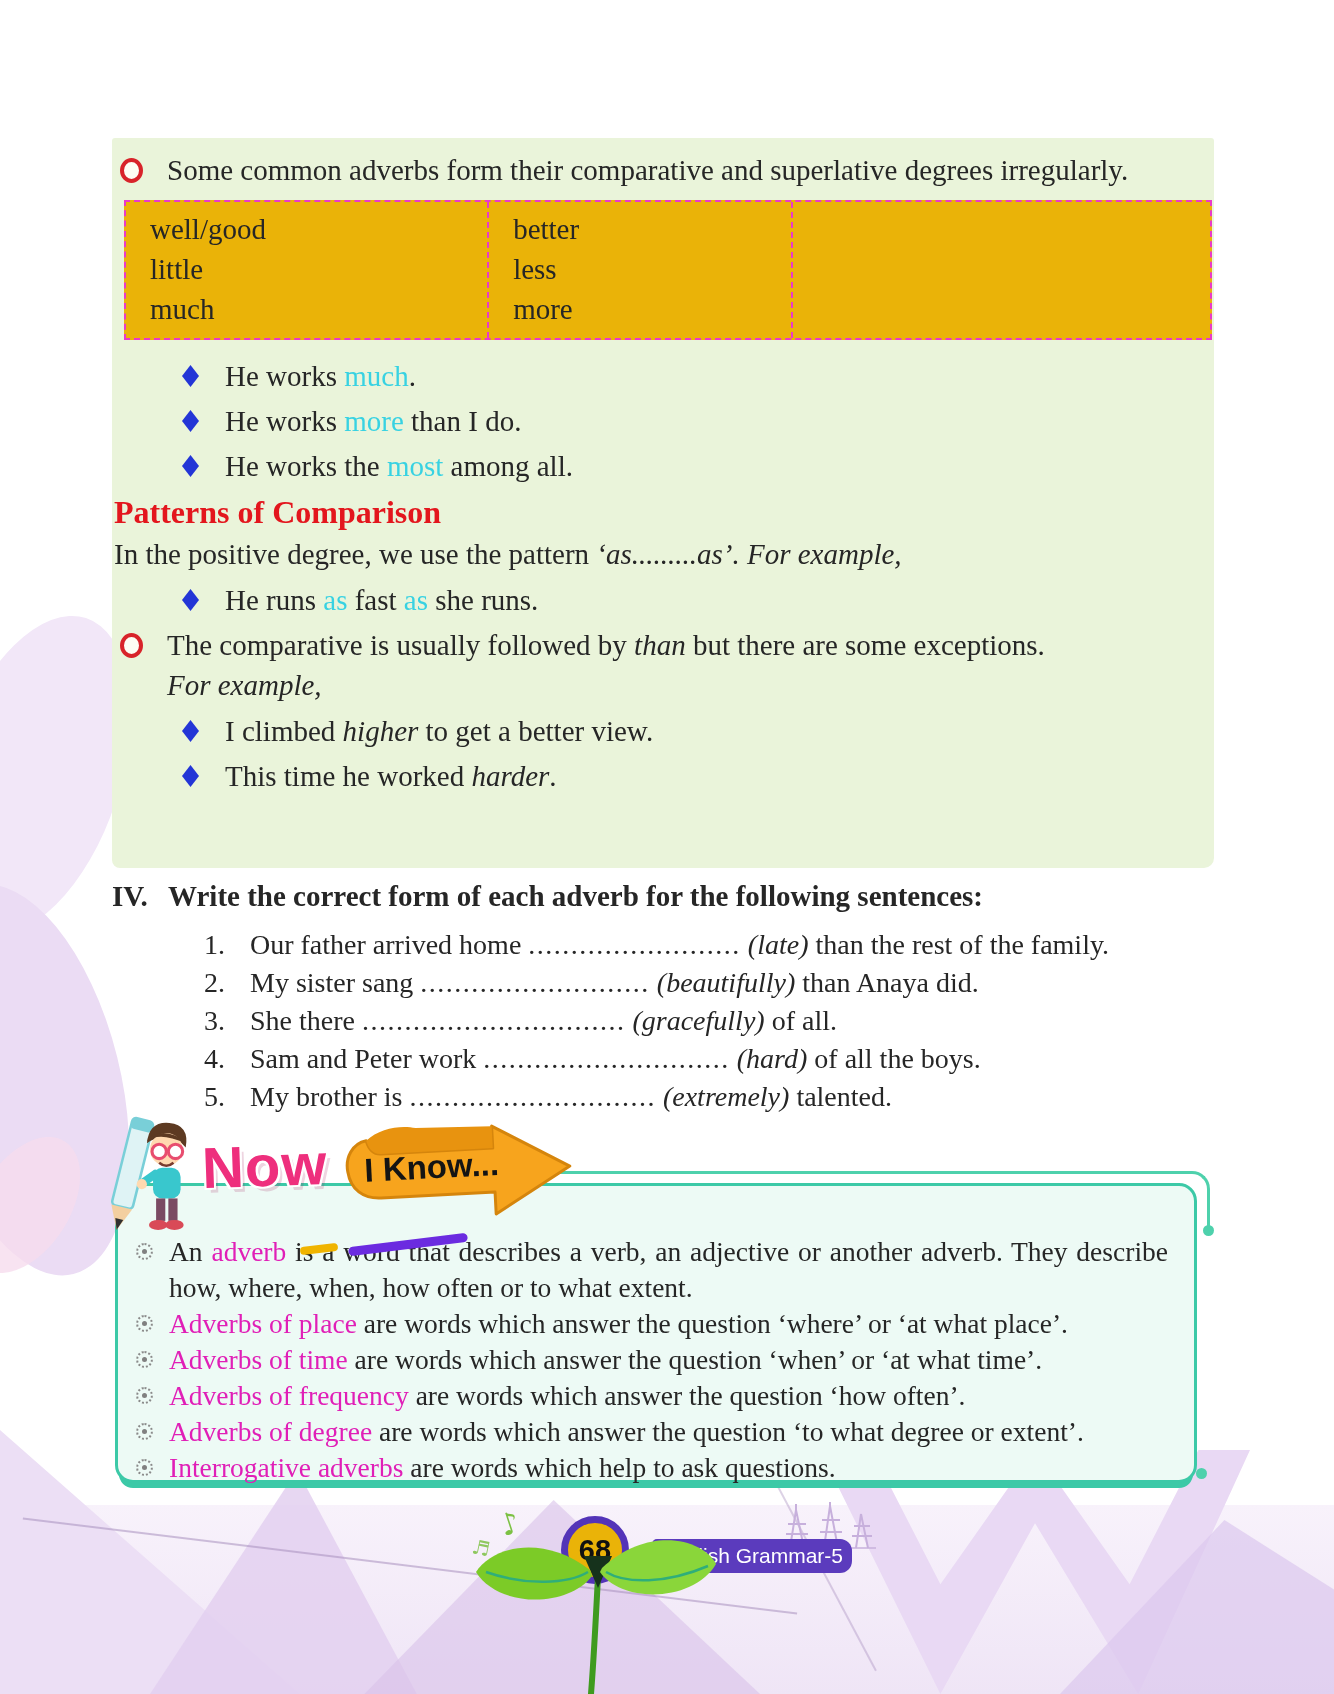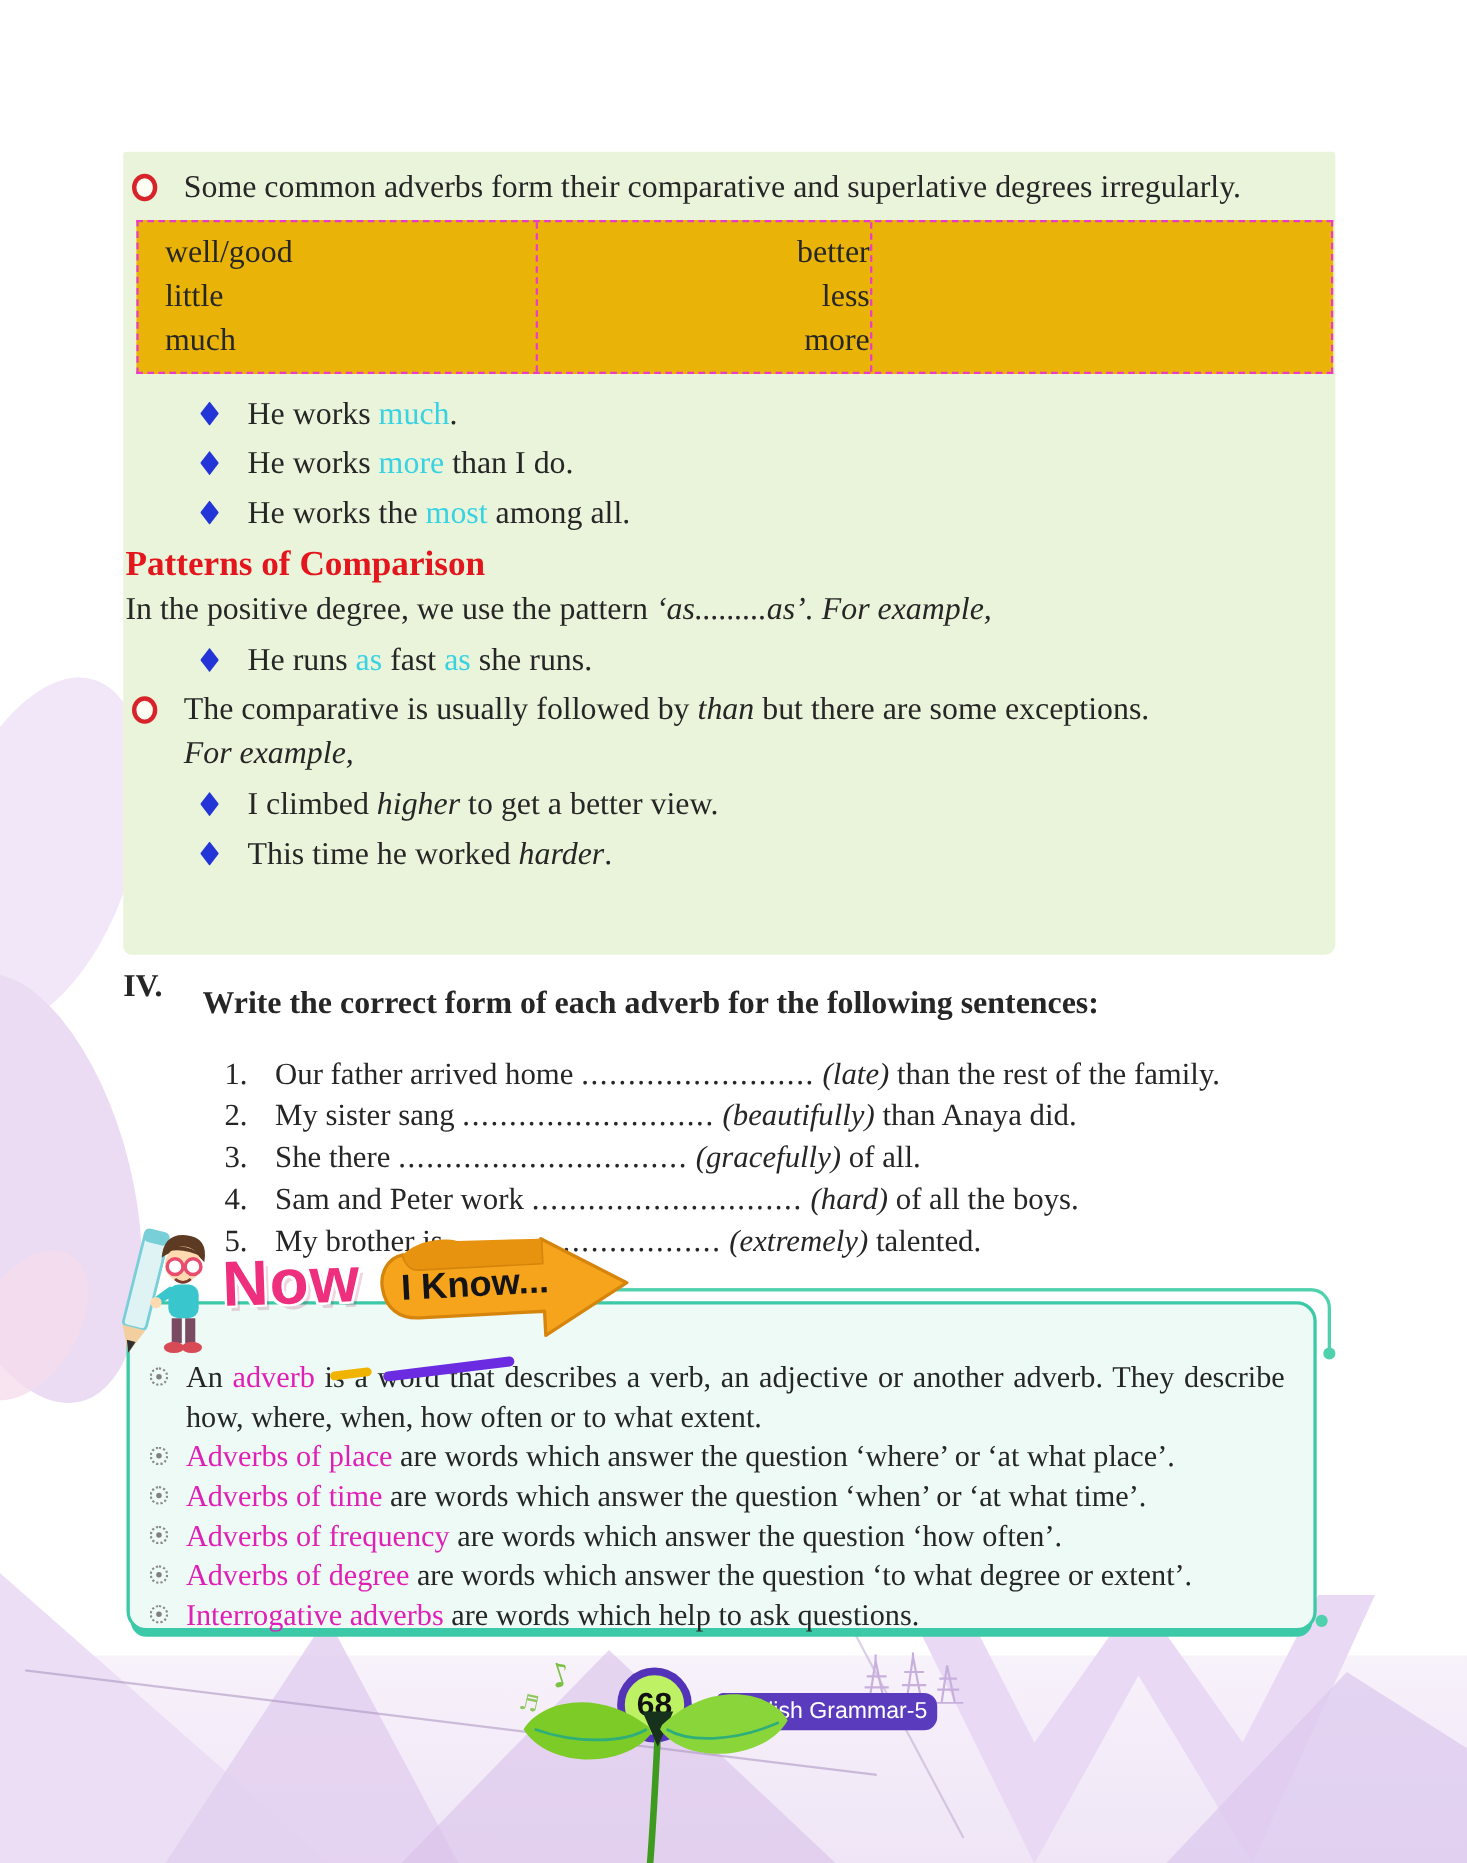--- a/index.html
+++ b/index.html
@@ -35,21 +35,21 @@
   }
   .btext { flex:1; margin:0; font-size:29px; line-height:40px; text-align:justify; padding-right:3px; }
   .btext i, .lead i { font-style:italic; }
 
   .itable {
     display:flex; border:2.5px dashed #e93ac9; background:#eab308;
     margin:10px 2px 16px 12px;
   }
   .icol { padding:7px 0 9px 24px; font-size:29px; line-height:40px; }
   .icol-1 { width:33.5%; border-right:2.5px dashed #e93ac9; }
-  .icol-2 { width:28%;  border-right:2.5px dashed #e93ac9;text-align:right; }
+  .icol-2 { width:28%;  border-right:2.5px dashed #e93ac9; }
   .icol-3 { width:38.5%; }
   .icol div { white-space:nowrap; }
 
   .dlist { list-style:none; margin:0; padding:0; }
   .dlist li { display:flex; padding-left:70px; margin-bottom:5px; }
   .diamond {
     flex:0 0 17px; width:17px; height:22px; margin:9px 26px 0 0;
     background:#2335d6; clip-path:polygon(50% 0,100% 50%,50% 100%,0 50%);
   }
   .dlist p { margin:0; font-size:29px; line-height:40px; }
@@ -58,21 +58,21 @@
   .red-heading {
     margin:8px 0 4px 2px; font-size:32px; line-height:36px;
     color:#e3161d; font-weight:700;
   }
   .lead { margin:4px 0 6px 2px; font-size:29px; line-height:40px; }
 
   
   .exercise { position:absolute; z-index:2; left:112px; top:876px; width:1106px; }
   .ex-head { display:flex; font-weight:700; font-size:29px; line-height:40px; }
   .ex-num { width:56px; }
-  .ex-head h3 { margin:16px; font-size:29px; line-height:40px; font-weight:700; }
+  .ex-head h3 { margin:0; font-size:29px; line-height:40px; font-weight:700; }
   .ex-items { list-style:none; margin:10px 0 0; padding:0; }
   .ex-items li { display:flex; padding-left:92px; font-size:28px; line-height:38px; }
   .ex-items .num { width:46px; flex:0 0 46px; }
   .ex-items p { margin:0; }
   .dots { letter-spacing:1.5px; }
 
   
   .nik { position:absolute; z-index:3; left:0; top:0; width:1334px; height:1694px; pointer-events:none; }
   .mascot { position:absolute; left:102px; top:1112px; width:98px; height:130px; }
   .now-word {
@@ -124,21 +124,21 @@
   .note1 { left:500px; top:1506px; font-size:30px; transform:rotate(-18deg); }
   .note2 { left:472px; top:1536px; font-size:20px; transform:rotate(12deg); opacity:.85; }
   .ribbon {
     position:absolute; z-index:2; left:652px; top:1539px; width:200px; height:34px;
     background:#5b3bbd; border-radius:5px 12px 12px 5px;
     display:flex; align-items:center; justify-content:center;
     font-family:"Liberation Sans", sans-serif; font-size:21px; color:#fff;
   }
   .page-circle {
     position:absolute; z-index:3; left:561px; top:1516px; width:68px; height:68px;
-    background:#bef264; border:7px solid #5334b8; border-radius:50%;
+    background:#eab308; border:7px solid #5334b8; border-radius:50%;
     display:flex; align-items:center; justify-content:center;
     font-family:"Liberation Sans", sans-serif; font-size:29px; font-weight:700; color:#111;
   }
   .plant { position:absolute; z-index:4; left:460px; top:1496px; width:440px; height:198px; }
 </style>
 </head>
 <body>
 
 <div class="page">
 

